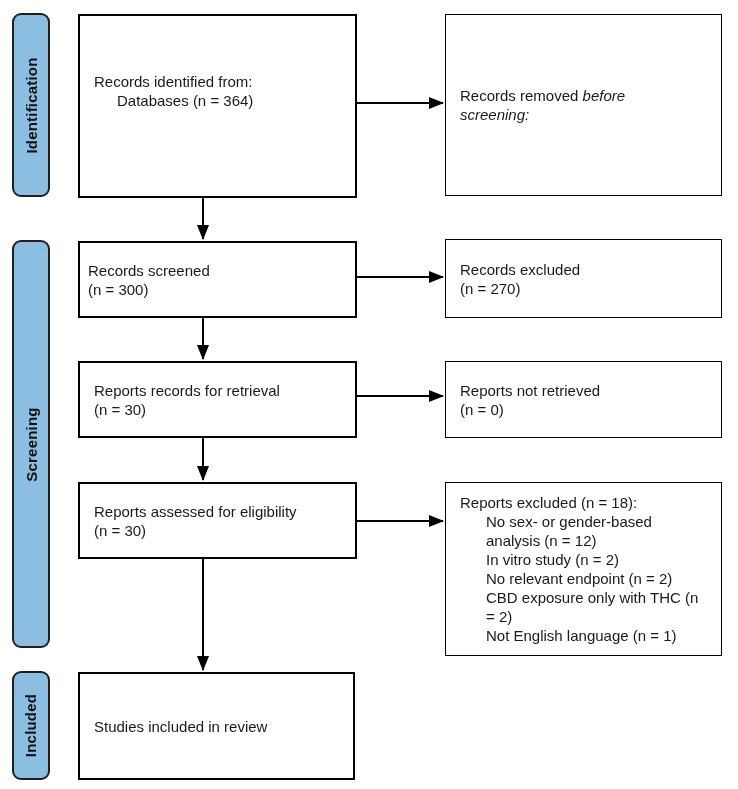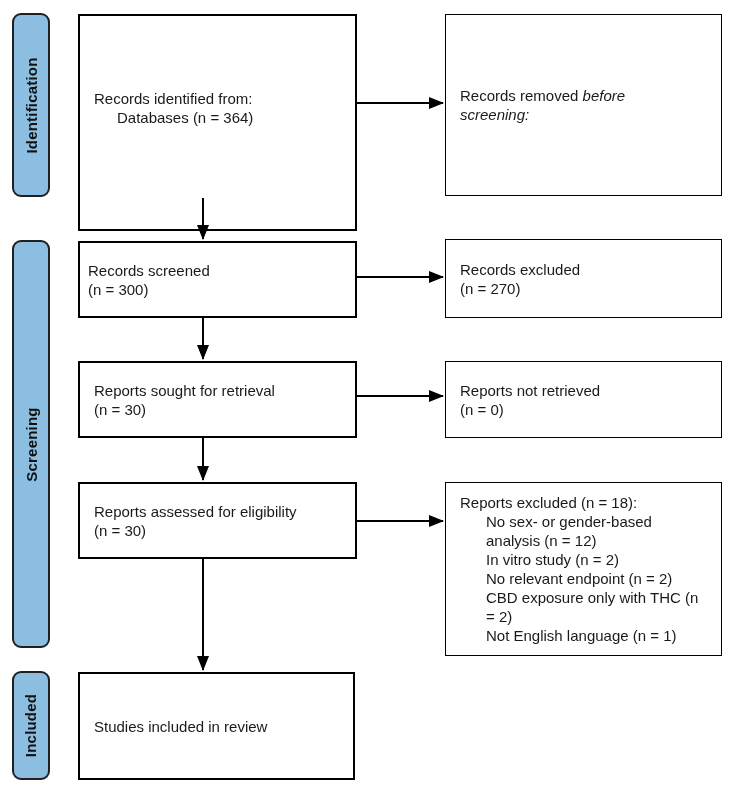--- a/index.html
+++ b/index.html
@@ -50,21 +50,21 @@
     flex-direction: column;
     justify-content: center;
     font-size: 15px;
     line-height: 19px;
     color: #1a1a1a;
     padding: 6px 12px 6px 14px;
   }
   .box.right { left: 445px; width: 277px; border-width: 1.5px; padding-right: 18px; }
   .box.left  { left: 78px;  width: 279px; }
 
-  #box-records-identified { top: 14px;  height: 217px; padding-bottom: 36px; }
+  #box-records-identified { top: 14px;  height: 184px; padding-bottom: 36px; }
   #box-records-screened   { top: 241px; height: 77px; padding-left: 8px; }
   #box-reports-sought     { top: 361px; height: 77px; }
   #box-reports-assessed   { top: 482px; height: 77px; }
   #box-studies-included   { top: 672px; height: 108px; width: 277px; }
 
   #box-records-removed      { top: 14px;  height: 182px; }
   #box-records-excluded     { top: 239px; height: 79px; }
   #box-reports-not-retrieved{ top: 361px; height: 77px; justify-content: center; }
   #box-reports-excluded     { top: 482px; height: 174px; }
 
@@ -105,21 +105,21 @@
     <div class="line">Records identified from:</div>
     <div class="line indent-a">Databases (n = 364)</div>
   </div>
 
   <div class="box left" id="box-records-screened">
     <div class="line">Records screened</div>
     <div class="line">(n = 300)</div>
   </div>
 
   <div class="box left" id="box-reports-sought">
-    <div class="line">Reports sought for retrieval</div>
+    <div class="line">Reports records for retrieval</div>
     <div class="line">(n = 30)</div>
   </div>
 
   <div class="box left" id="box-reports-assessed">
     <div class="line">Reports assessed for eligibility</div>
     <div class="line">(n = 30)</div>
   </div>
 
   <div class="box left" id="box-studies-included">
     <div class="line">Studies included in review</div>

